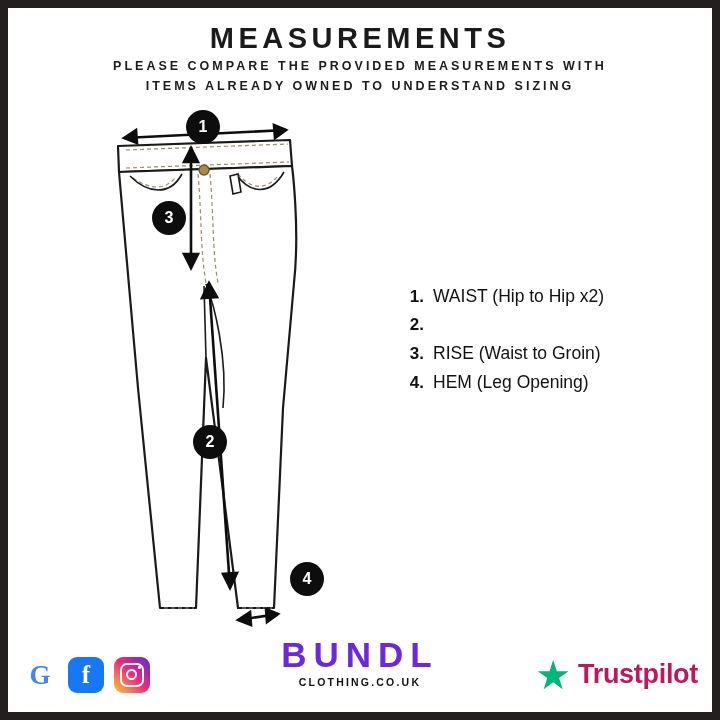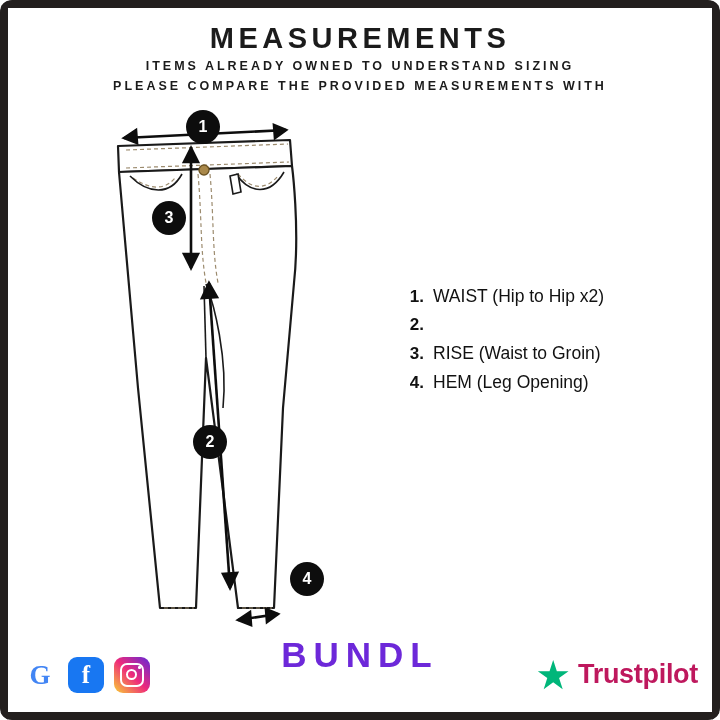--- a/index.html
+++ b/index.html
@@ -9,21 +9,20 @@
   }
   body {
     font-family: "Liberation Sans", sans-serif;
   }
   #page {
     position: relative;
     width: 720px;
     height: 720px;
     background: #ffffff;
     overflow: hidden;
-    border-radius: 12px;
   }
   
   .frame-top, .frame-bottom, .frame-left, .frame-right {
     position: absolute;
     background: #231f1e;
   }
   .frame-top { left: 0; top: 0; width: 720px; height: 8px; }
   .frame-bottom { left: 0; bottom: 0; width: 720px; height: 8px; }
   .frame-left { left: 0; top: 0; width: 8px; height: 720px; }
   .frame-right { right: 0; top: 0; width: 8px; height: 720px; }
@@ -199,22 +198,22 @@
 
 <div id="page">
 
   <div class="frame-top"></div>
   <div class="frame-bottom"></div>
   <div class="frame-left"></div>
   <div class="frame-right"></div>
 
   <div class="title">MEASUREMENTS</div>
   <div class="subtitle">
+    <div>PLEASE COMPARE THE PROVIDED MEASUREMENTS WITH</div>
     <div>ITEMS ALREADY OWNED TO UNDERSTAND SIZING</div>
-    <div>PLEASE COMPARE THE PROVIDED MEASUREMENTS WITH</div>
   </div>
 
   <svg class="jeans" width="330" height="520" viewBox="0 0 330 520">
     <g fill="#ffffff" stroke="#1a1a1a" stroke-width="2.2" stroke-linejoin="round">
 
       <path d="M40 38 L212 32 L214 58 L41 64 Z"></path>
 
       <path d="M41 64 L214 58
                C 214 58, 222 120, 216 175
                L 205 300
@@ -286,20 +285,21 @@
       <div class="legend-text">RISE (Waist to Groin)</div>
     </div>
     <div class="legend-row">
       <div class="legend-num">4.</div>
       <div class="legend-text">HEM (Leg Opening)</div>
     </div>
   </div>
 
   <div class="brand">
     <div class="brand-name">BUNDL</div>
+    <div class="brand-sub">CLOTHING.CO.UK</div>
   </div>
 
   <div class="socials">
     <div class="soc soc-google">G</div>
     <div class="soc soc-facebook">f</div>
     <div class="soc soc-instagram">
       <div class="ig-mark"></div>
     </div>
   </div>
 

